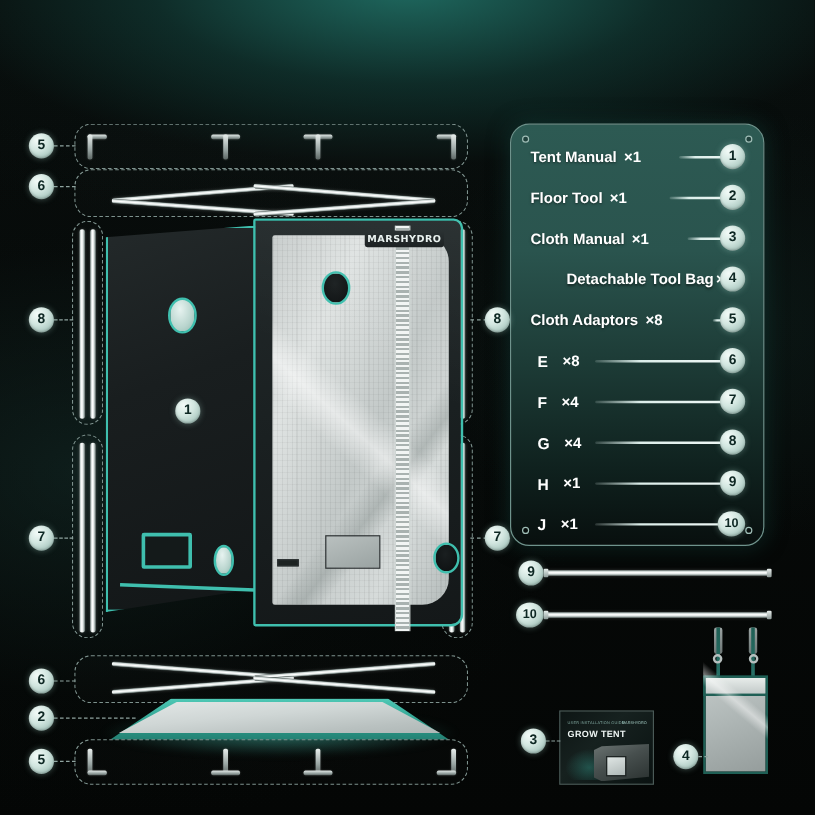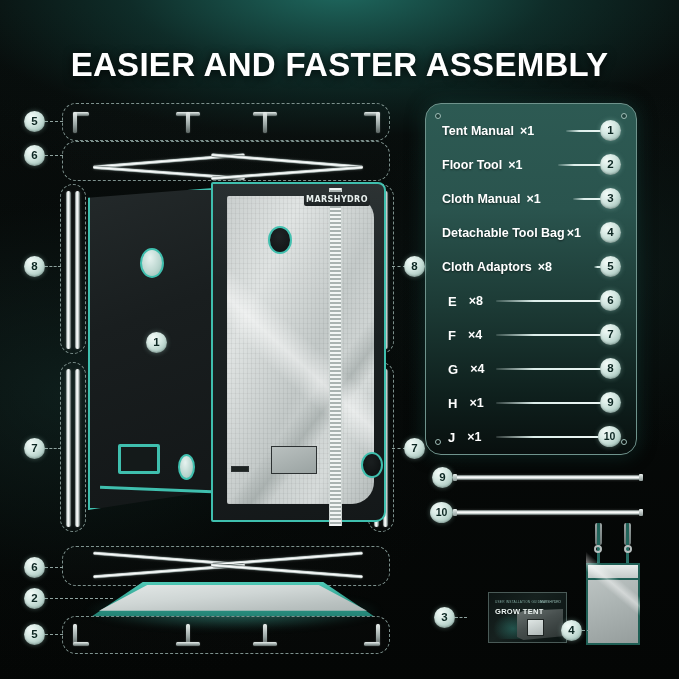--- a/index.html
+++ b/index.html
@@ -243,21 +243,21 @@
     border-radius: 3px;
     background: linear-gradient(180deg, #4a5452 0%, #cfd8d6 22%, #ffffff 45%, #dbe3e1 66%, #7e8987 88%, #3a4240 100%);
     box-shadow: 0 0 3px rgba(255,255,255,0.18);
   }
   .rod-cap {
     position: absolute; width: 4px; height: 7px; border-radius: 1px;
     background: linear-gradient(180deg, #e9efed, #8e9a98);
   }
 
   #manual {
-    position: absolute; left: 488px; top: 592px; width: 79px; height: 51px;
+    position: absolute; left: 466px; top: 592px; width: 79px; height: 62px;
     background: linear-gradient(135deg, #0d1514 0%, #16211f 40%, #0a1211 100%);
     border: 1px solid #4a5a57;
     overflow: hidden;
   }
   .manual-title {
     position: absolute; left: 6px; top: 14px;
     color: #eef5f3; font-size: 7.5px; font-weight: bold; letter-spacing: 0.3px;
   }
   .manual-sub {
     position: absolute; left: 6px; top: 7px;
@@ -309,21 +309,20 @@
     position: absolute; inset: 0;
     background: linear-gradient(40deg, rgba(255,255,255,0) 44%, rgba(255,255,255,0.45) 50%, rgba(255,255,255,0) 56%);
     pointer-events: none;
   }
 </style>
 </head>
 <body>
 
 <div id="root">
 
-  <div class="title">EASIER AND FASTER ASSEMBLY</div>
 
   <div class="dashgroup" style="left:62px; top:103px; width:328px; height:38px;">
     <div class="adaptor" style="left:10px; top:8px; width:22px; height:22px;">
       <i style="left:0; top:0; width:16px; height:4px;"></i>
       <i style="left:0; top:0; width:4px; height:21px;"></i>
     </div>
     <div class="adaptor" style="left:113px; top:8px; width:24px; height:22px;">
       <i style="left:0; top:0; width:24px; height:4px;"></i>
       <i style="left:10px; top:0; width:4px; height:21px;"></i>
     </div>
@@ -461,21 +460,21 @@
     <div class="lead-solid" style="left:132px; top:60px; width:46px;"></div>
     <div class="badge" style="left:174px; top:50px;">2</div>
 
     <div class="legend-row" style="top:80px;">
       <span class="legend-label" style="margin-left:16px;">Cloth Manual</span>
       <span class="legend-qty">×1</span>
     </div>
     <div class="lead-solid" style="left:147px; top:94px; width:31px;"></div>
     <div class="badge" style="left:174px; top:84px;">3</div>
 
-    <div class="legend-row" style="top:114px;">
+    <div class="legend-row" style="top:114px;padding-left:30px;">
       <span class="legend-label" style="margin-left:16px;">Detachable Tool Bag</span>
       <span class="legend-qty" style="margin-left:2px;">×1</span>
     </div>
     <div class="badge" style="left:174px; top:118px;">4</div>
 
     <div class="legend-row" style="top:148px;">
       <span class="legend-label" style="margin-left:16px;">Cloth Adaptors</span>
       <span class="legend-qty">×8</span>
     </div>
     <div class="lead-solid" style="left:168px; top:162px; width:10px;"></div>

